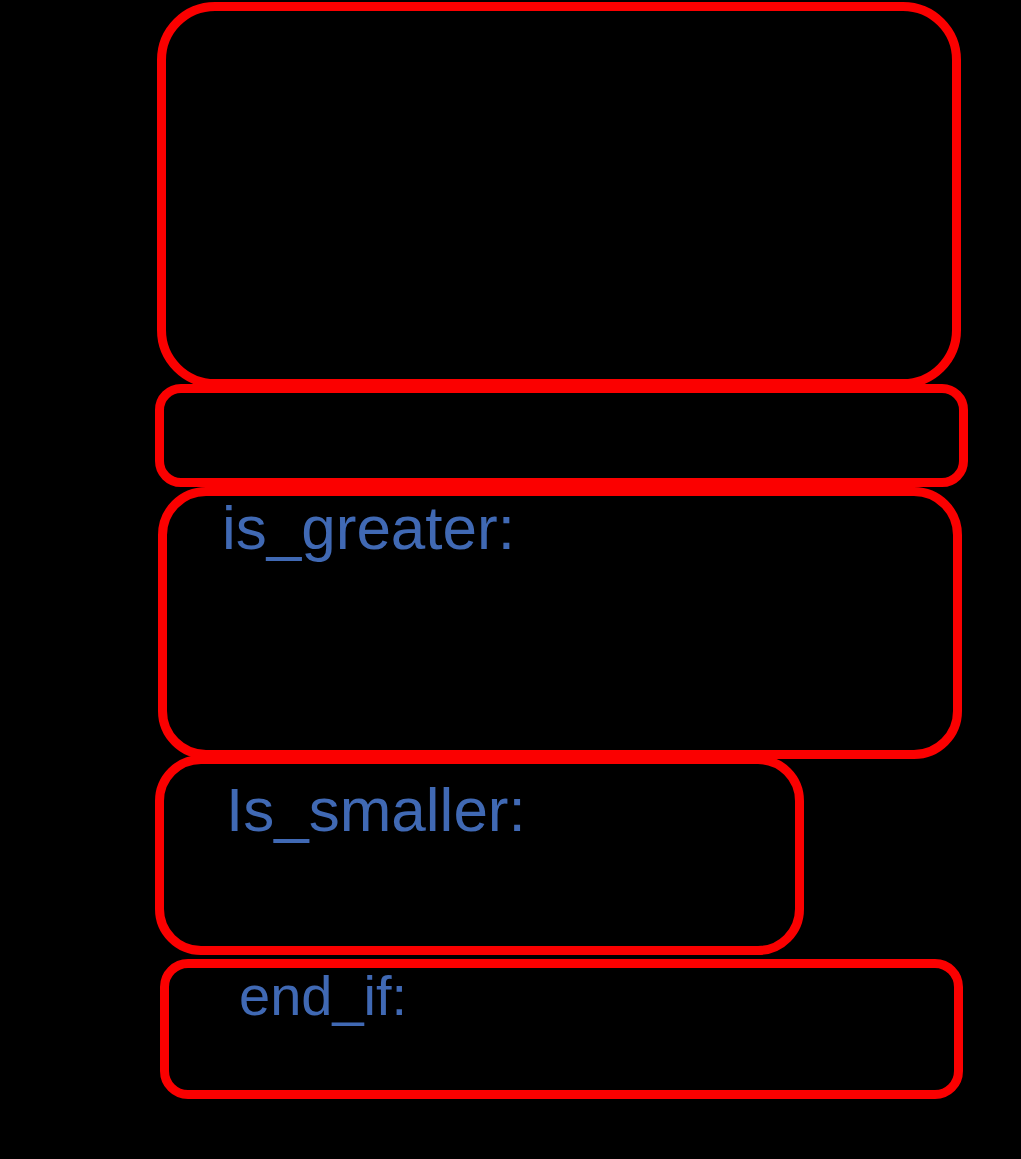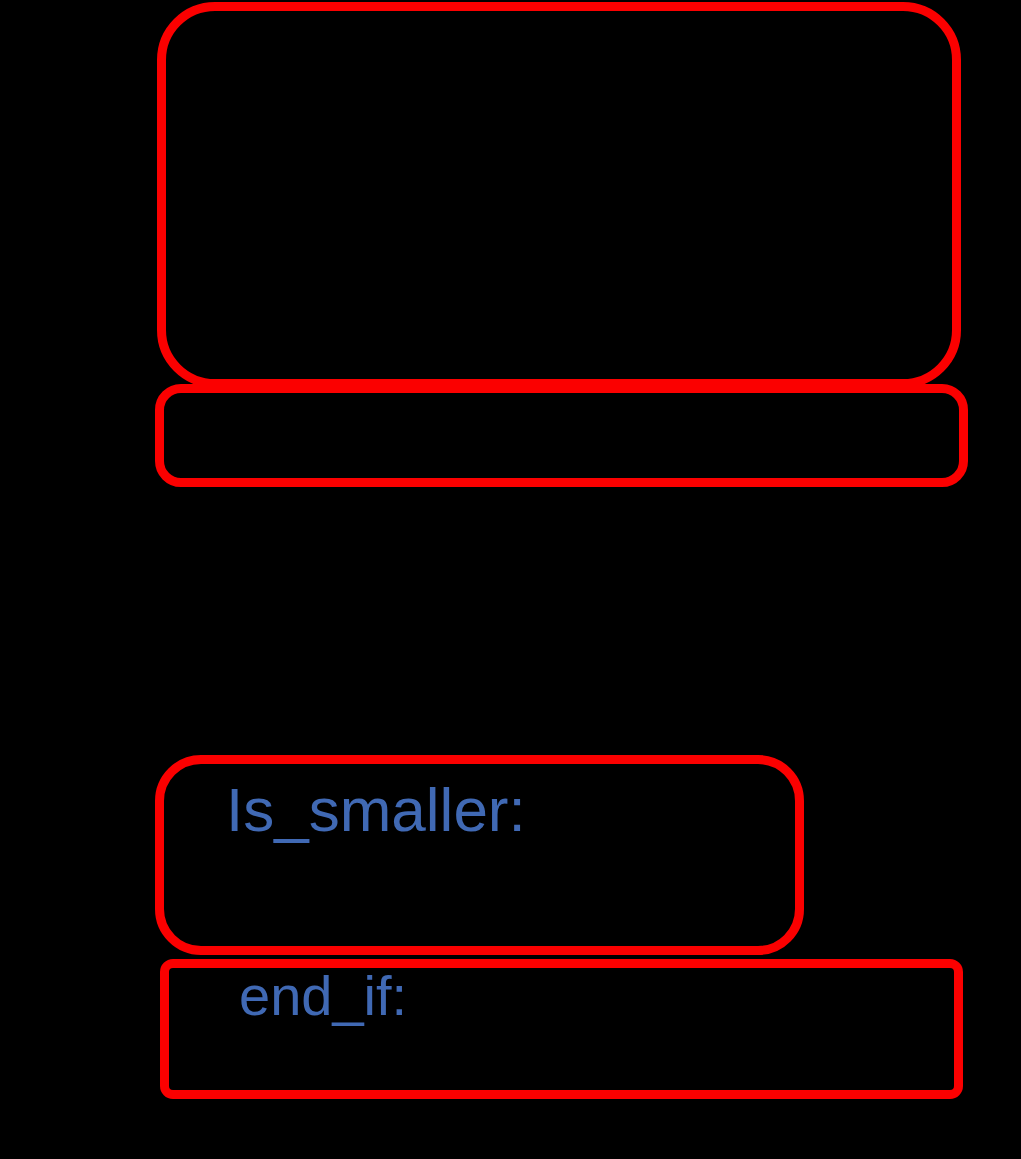--- a/index.html
+++ b/index.html
@@ -44,21 +44,21 @@
 
   .outline-4 {
     left: 155px; top: 755px;
     width: 649px; height: 200px;
     border-radius: 46px;
   }
 
   .outline-5 {
     left: 160px; top: 959px;
     width: 803px; height: 140px;
-    border-radius: 13px;
+    border-radius: 28px;
     text-align: center;
   }
 
   .code-label {
     position: absolute;
     color: var(--label, #4069b4);
     line-height: 1;
     white-space: nowrap;
     font-weight: 400;
   }
@@ -80,20 +80,23 @@
 </style>
 </head>
 <body>
 
 <div class="canvas">
 
   <div class="outline outline-1"></div>
 
   <div class="outline outline-2"></div>
 
+  <div class="outline outline-3">
+    <span class="code-label label-is-greater">is_greater:</span>
+  </div>
 
   <div class="outline outline-4">
     <span class="code-label label-is-smaller">Is_smaller:</span>
   </div>
 
   <div class="outline outline-5">
     <span class="code-label label-end-if">end_if:</span>
   </div>
 
 </div>

